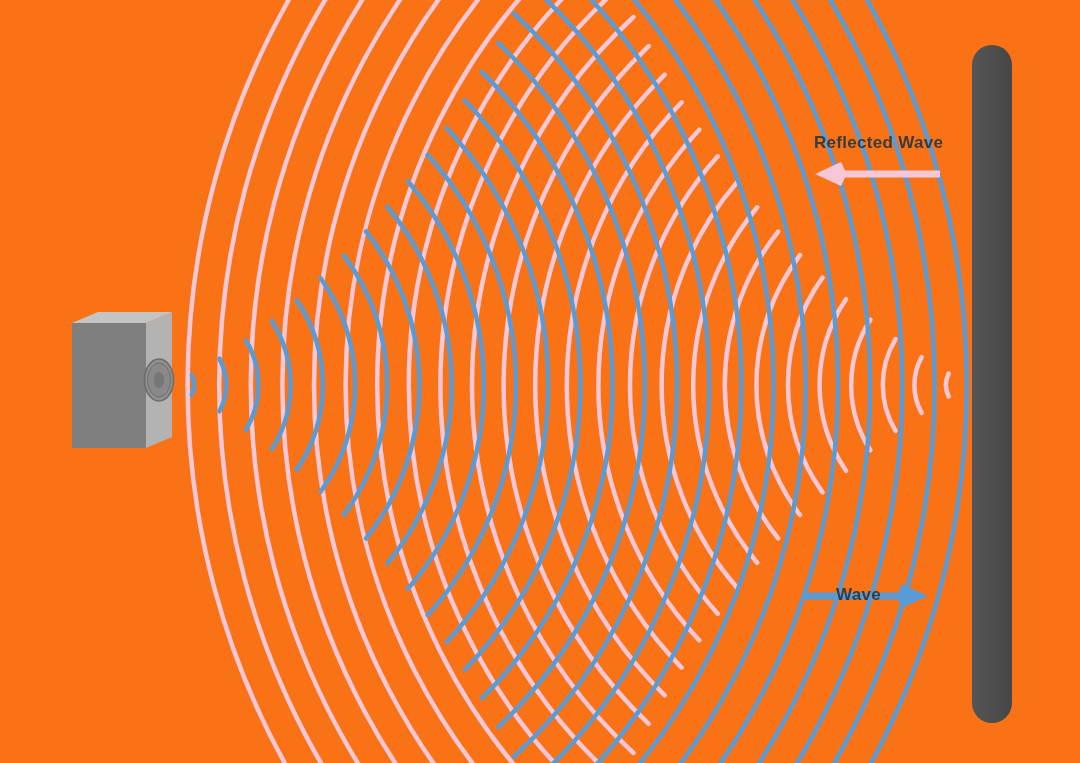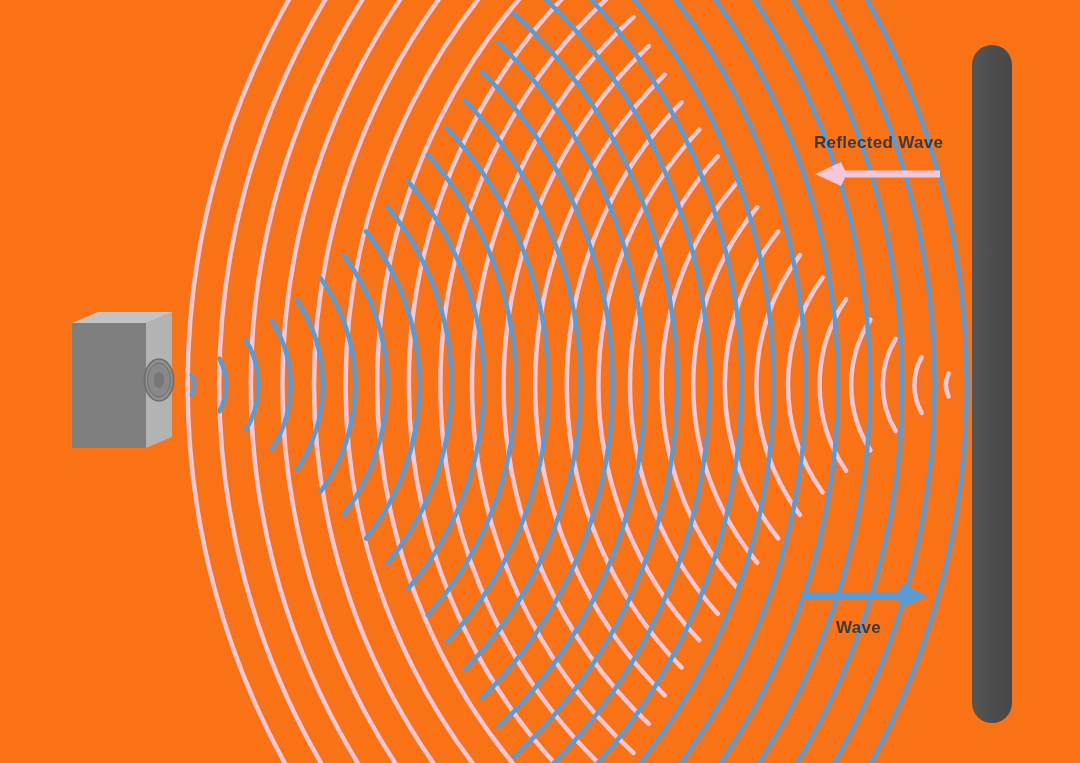--- a/index.html
+++ b/index.html
@@ -25,21 +25,21 @@
   .label {
     position: absolute;
     font-family: "Liberation Sans", sans-serif;
     font-weight: bold;
     font-size: 17px;
     letter-spacing: 0.3px;
     color: #3b3b3b;
     white-space: nowrap;
   }
   #reflected-label { left: 814px; top: 133px; }
-  #wave-label { left: 836px; top: 618px; }
+  #wave-label { left: 836px; top: 585px; }
 </style>
 </head>
 <body>
 
 <div id="stage">
 
   <svg id="scene" viewBox="0 0 1080 763" xmlns="http://www.w3.org/2000/svg">
 
     <g id="reflected-arcs">
         <path d="M 948.63 373.60 A 26.00 26.00 0 0 0 948.63 396.40" fill="none" stroke="#f6c7d7" stroke-width="4.5" stroke-linecap="round"></path>

